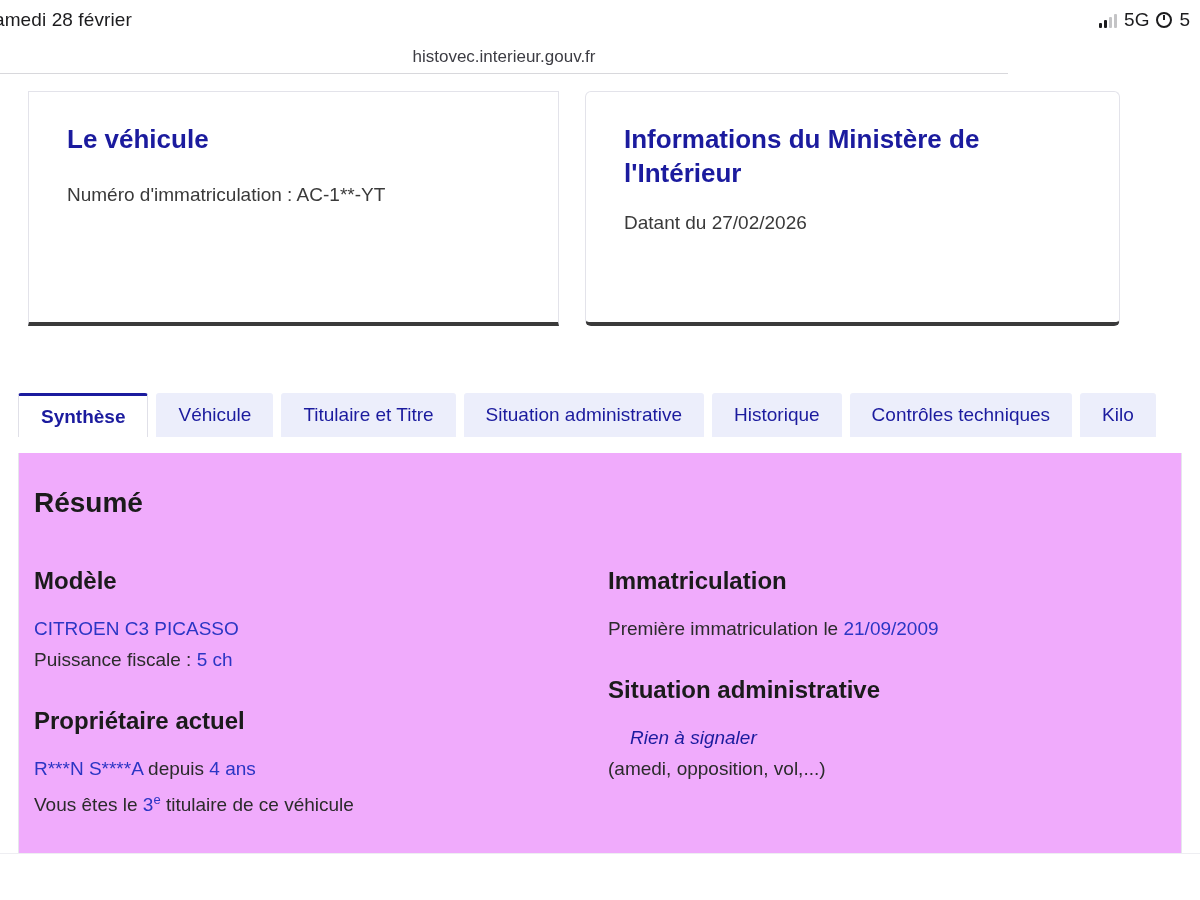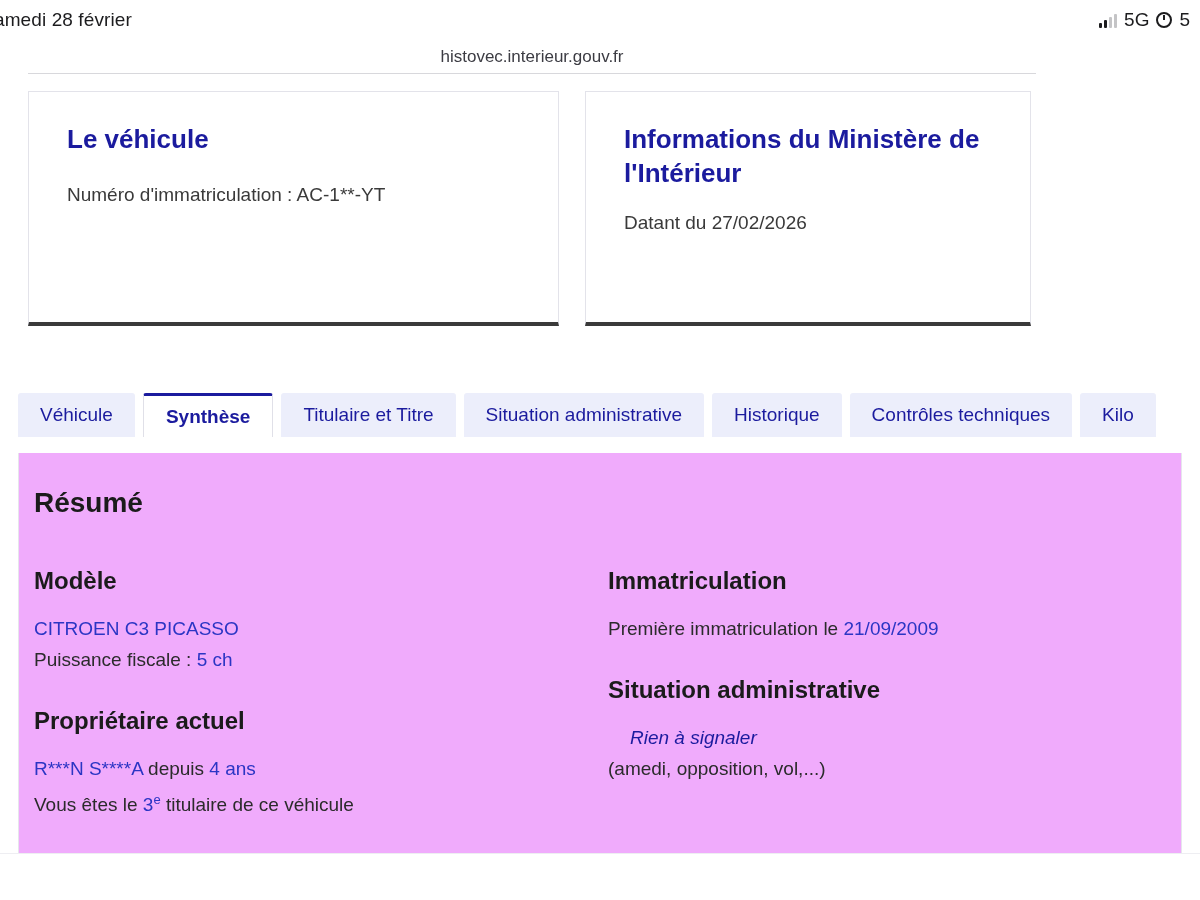--- a/index.html
+++ b/index.html
@@ -78,21 +78,20 @@
   
   .url-bar {
     height: 34px;
     width: 1008px;
     background: #ffffff;
     display: flex;
     align-items: center;
     justify-content: center;
     border-bottom: 1px solid #d8d8dc;
     box-sizing: border-box;
-    margin-left: 28px;
   }
   .url-text {
     font-size: 17px;
     color: #3c3c43;
   }
 
   
   .page {
     width: 1200px;
     height: 826px;
@@ -108,21 +107,21 @@
     box-sizing: border-box;
   }
   .card {
     background: #ffffff;
     border: 1px solid #e3e3ea;
     border-bottom: 4px solid #3a3a3a;
     box-sizing: border-box;
     padding: 30px 36px 20px 38px;
   }
   .card.left  { width: 531px; height: 235px; }
-  .card.right { width: 446px; height: 235px; }
+  .card.right { width: 535px; height: 235px; border-radius: 6px; }
   .card h2 {
     margin: 0 0 26px 0;
     font-size: 26px;
     line-height: 34px;
     font-weight: bold;
     color: #1b1b9e;
   }
   .card.right h2 { margin-bottom: 20px; }
   .card p {
     margin: 0;
@@ -240,22 +239,22 @@
       <h2>Le véhicule</h2>
       <p>Numéro d'immatriculation : AC-1**-YT</p>
     </div>
     <div class="card right">
       <h2>Informations du Ministère de l'Intérieur</h2>
       <p>Datant du 27/02/2026</p>
     </div>
   </div>
 
   <div class="tabs">
+    <div class="tab active">Synthèse</div>
     <div class="tab">Véhicule</div>
-    <div class="tab active">Synthèse</div>
     <div class="tab">Titulaire et Titre</div>
     <div class="tab">Situation administrative</div>
     <div class="tab">Historique</div>
     <div class="tab">Contrôles techniques</div>
     <div class="tab">Kilo</div>
   </div>
 
   <div class="panel">
     <h3 class="resume">Résumé</h3>
 

